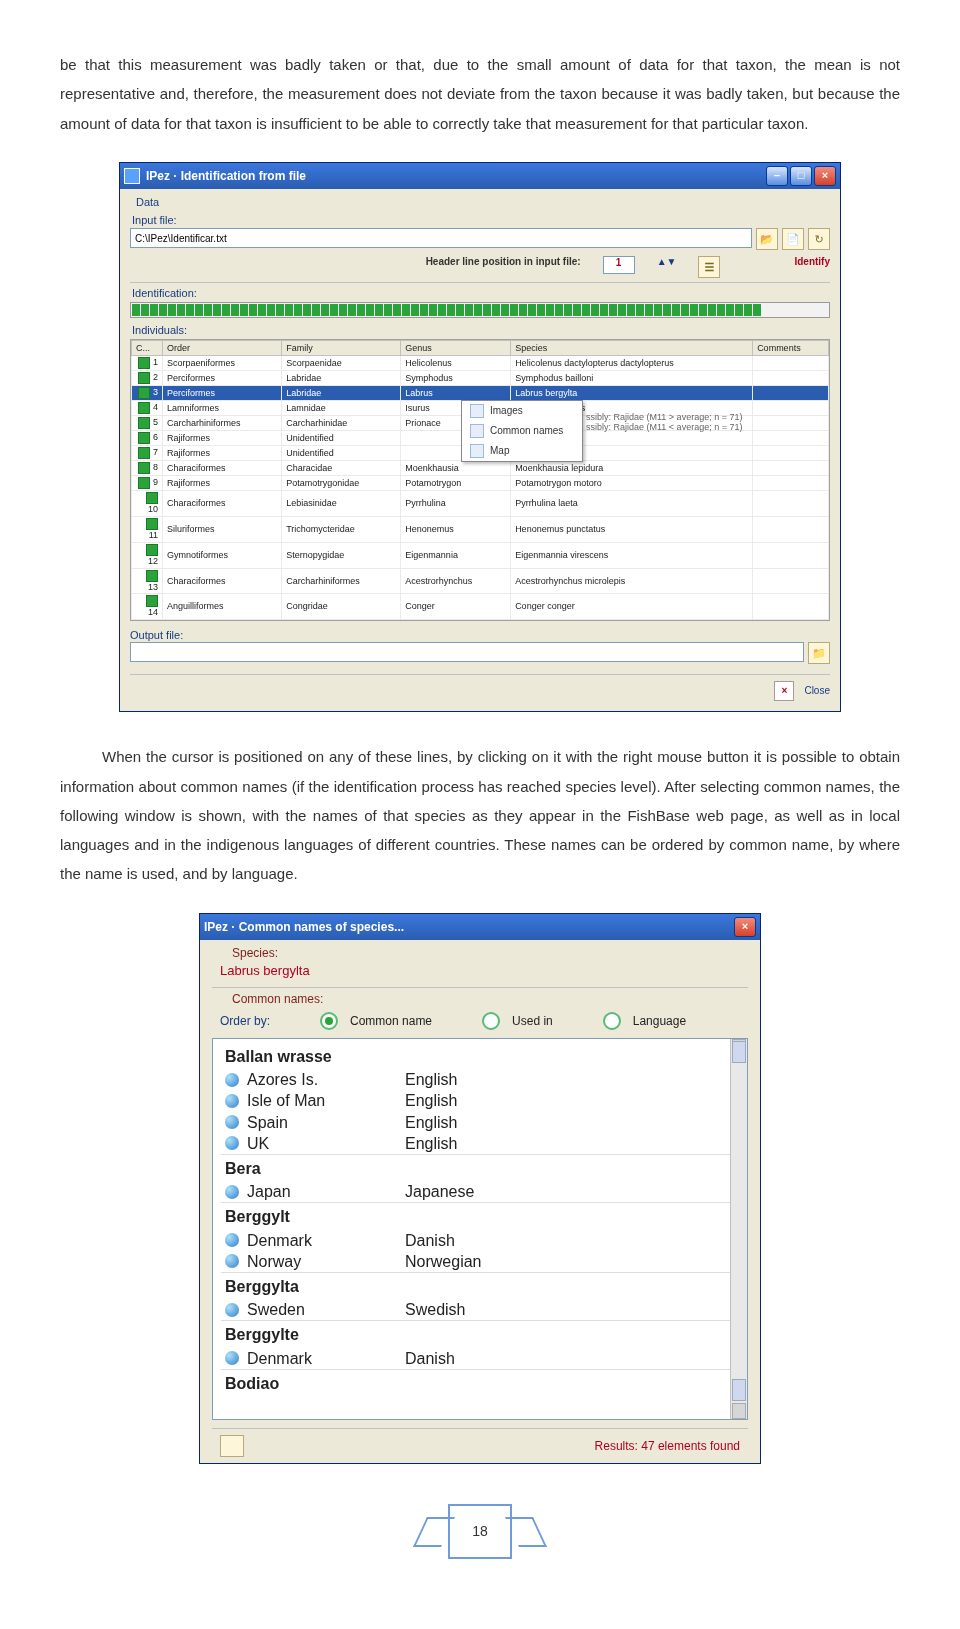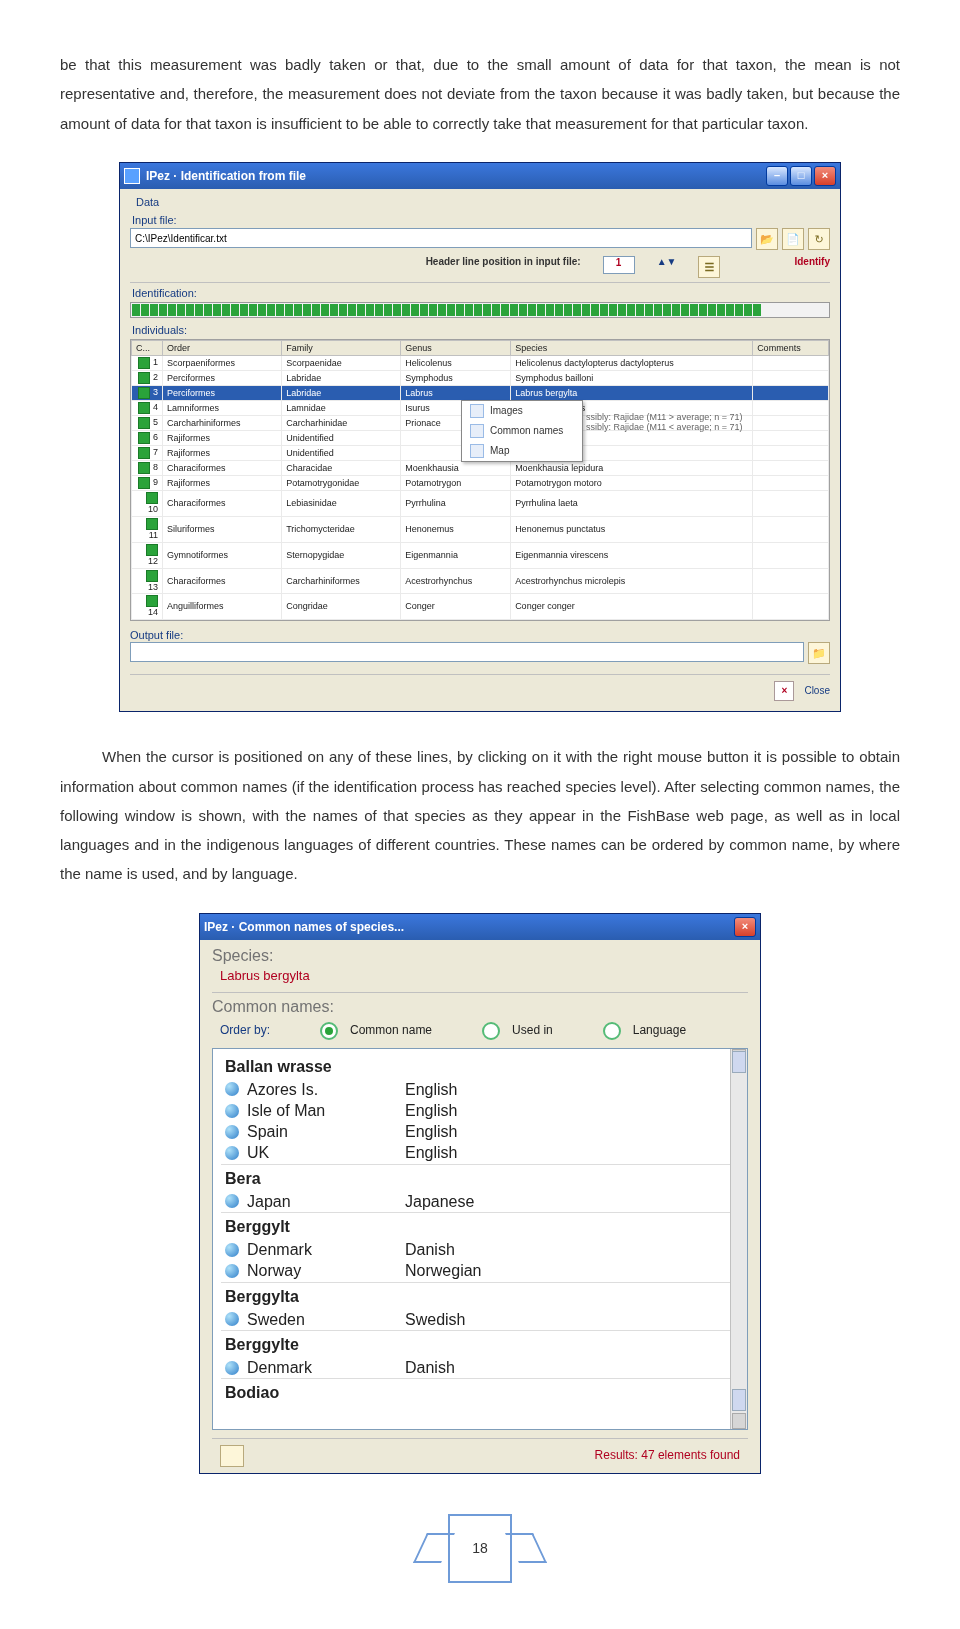--- a/index.html
+++ b/index.html
@@ -93,21 +93,21 @@
   .afterctx div { white-space:nowrap; }
   .output-row { display:flex; align-items:center; gap:4px; margin-top:8px; }
   .output-row .ol { color:#163b82; font-size:11px; }
   .foot { display:flex; justify-content:flex-end; align-items:center; gap:10px; border-top:1px solid #c0c0c0; margin-top:10px; padding-top:6px; }
   .foot .x { width:18px; height:18px; border:1px solid #a99; background:#fff; color:#b00020; display:inline-flex; align-items:center; justify-content:center; font-weight:bold; }
   .foot .close-lbl { color:#163b82; }
 
   
   .win2 { width:560px; margin:18px auto 30px auto; }
   .panel { padding:6px 12px; }
-  .lbl-blue { color:#737373; font-size:16px; }
+  .lbl-blue { color:#7f1d1d; font-size:12px;margin-left:20px; }
   .lbl-red { color:#b00020; font-size:13px; margin:3px 0 8px 8px; }
   .orderby { display:flex; align-items:center; gap:50px; margin:6px 0 8px 8px; font-size:12px; color:#163b82; }
   .radio { display:flex; align-items:center; gap:12px; color:#222; font-size:12px; }
   .radio .r { width:14px; height:14px; border-radius:50%; border:2px solid #5b7; display:inline-block; background:#fff; position:relative; }
   .radio.sel .r::after { content:""; position:absolute; inset:3px; background:#2aa33a; border-radius:50%; }
   .listbox { border:1px solid #7f9db9; background:#fff; height:380px; overflow:hidden; position:relative; }
   .listinner { padding:4px 8px; font-size:16px; color:#222; }
   .group { font-weight:bold; padding:4px 0 3px 4px; border-top:1px solid #ddd; }
   .group.first { border-top:none; }
   .item { display:flex; align-items:center; gap:8px; padding:1px 0 1px 4px; }
@@ -123,21 +123,21 @@
   .resrow .mini { width:22px; height:20px; border:1px solid #b8a97c; background:#fdf6d9; }
   .resrow .rr { color:#b00020; font-size:12px; }
 
   
   .pgwrap { text-align:center; margin-top:40px; }
   .banner {
     display:inline-flex; align-items:center; gap:0;
   }
   .chev { width:26px; height:26px; border:2px solid #6f9bd8; border-right:none; transform:skewX(-25deg); }
   .chev.chev-r { border:2px solid #6f9bd8; border-left:none; transform:skewX(25deg); }
-  .mid { border:2px solid #6f9bd8; padding:19px 22px; font-size:14px; color:#333; }
+  .mid { border:2px solid #6f9bd8; padding:12px 22px; font-size:14px; color:#333; }
 </style>
 </head>
 <body>
 
 <p class="para">be that this measurement was badly taken or that, due to the small amount of data for that taxon, the mean is not representative and, therefore, the measurement does not deviate from the taxon because it was badly taken, but because the amount of data for that taxon is insufficient to be able to correctly take that measurement for that particular taxon.</p>
 
 <div class="win">
   <div class="titlebar">
     <span class="t-icon"></span>
     <span>IPez · Identification from file</span>

